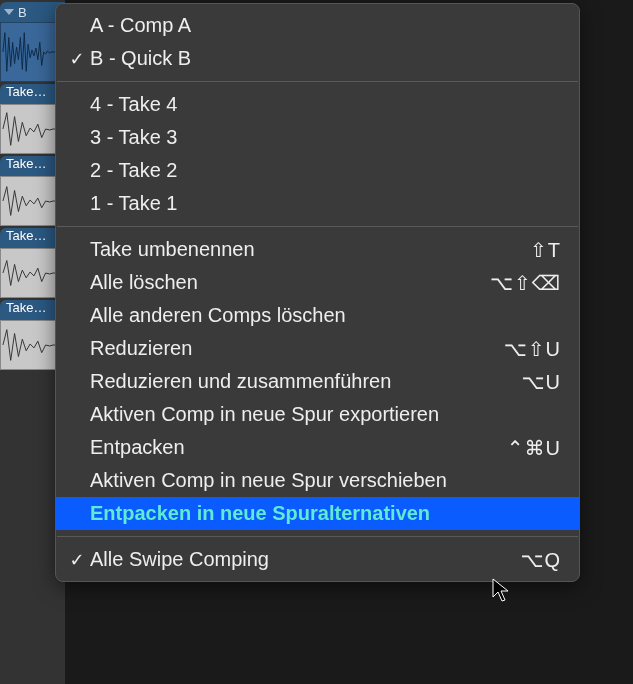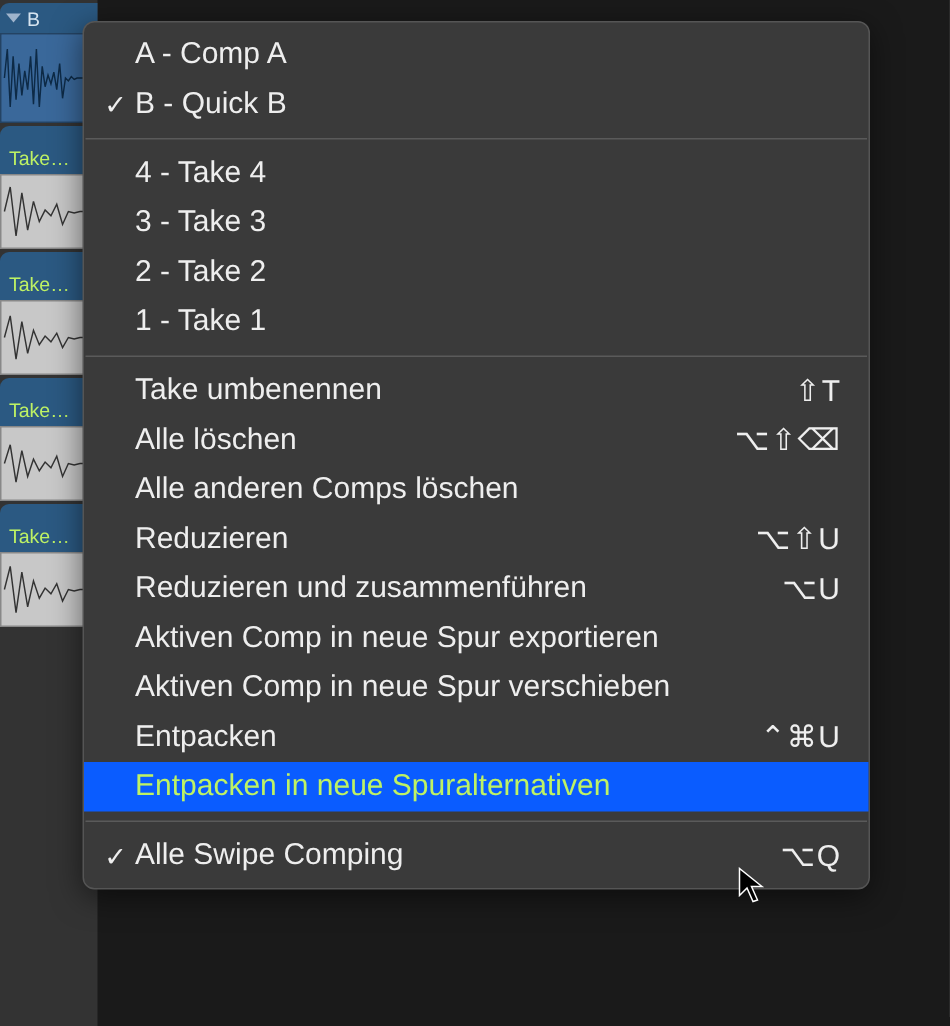--- a/index.html
+++ b/index.html
@@ -44,56 +44,57 @@
     border: 1px solid #244363;
     position: relative;
     overflow: hidden;
   }
   .wave-svg { width: 100%; height: 100%; }
   .take-lane {
     margin-top: 2px;
   }
   .take-label {
     background: #2b5982;
-    color: #bef264;
+    color: #ffffff;
     font-size: 13px;
-    padding: 14px 6px;
+    padding: 0 6px;
     border-top-left-radius: 6px;
-    height: 32px;
+    height: 20px;
     white-space: nowrap;
     overflow: hidden;
   }
   .take-wave {
     height: 50px;
     background: #c8c8c8;
     border: 1px solid #888;
   }
 
   .context-menu {
     position: absolute;
     left: 55px;
-    top: 14px;
+    top: 3px;
     width: 525px;
     background: #3a3a3a;
     border: 1px solid #555;
     border-radius: 8px;
     box-shadow: 0 5px 20px rgba(0,0,0,0.5);
     padding: 5px 0;
     color: #eee;
     font-size: 20px;
   }
   .menu-item {
     display: flex;
     align-items: center;
     height: 33px;
     padding: 0 18px 0 8px;
   }
   .menu-item.highlighted {
     background: #0a5cff;
-    color: #bef264;
+    color: #5eead4;
+    font-weight: bold;
   }
   .check-col {
     width: 26px;
     text-align: center;
     font-size: 18px;
   }
   .label-col {
     flex: 1;
     white-space: nowrap;
   }
@@ -223,27 +224,27 @@
       <span class="label-col">Reduzieren und zusammenführen</span>
       <span class="shortcut-col">⌥U</span>
     </div>
     <div class="menu-item">
       <span class="check-col"></span>
       <span class="label-col">Aktiven Comp in neue Spur exportieren</span>
       <span class="shortcut-col"></span>
     </div>
     <div class="menu-item">
       <span class="check-col"></span>
-      <span class="label-col">Aktiven Comp in neue Spur verschieben</span>
-      <span class="shortcut-col"></span>
-    </div>
-    <div class="menu-item">
-      <span class="check-col"></span>
       <span class="label-col">Entpacken</span>
       <span class="shortcut-col">⌃⌘U</span>
+    </div>
+    <div class="menu-item">
+      <span class="check-col"></span>
+      <span class="label-col">Aktiven Comp in neue Spur verschieben</span>
+      <span class="shortcut-col"></span>
     </div>
     <div class="menu-item highlighted">
       <span class="check-col"></span>
       <span class="label-col">Entpacken in neue Spuralternativen</span>
       <span class="shortcut-col"></span>
     </div>
     <div class="menu-sep"></div>
     <div class="menu-item">
       <span class="check-col">✓</span>
       <span class="label-col">Alle Swipe Comping</span>

